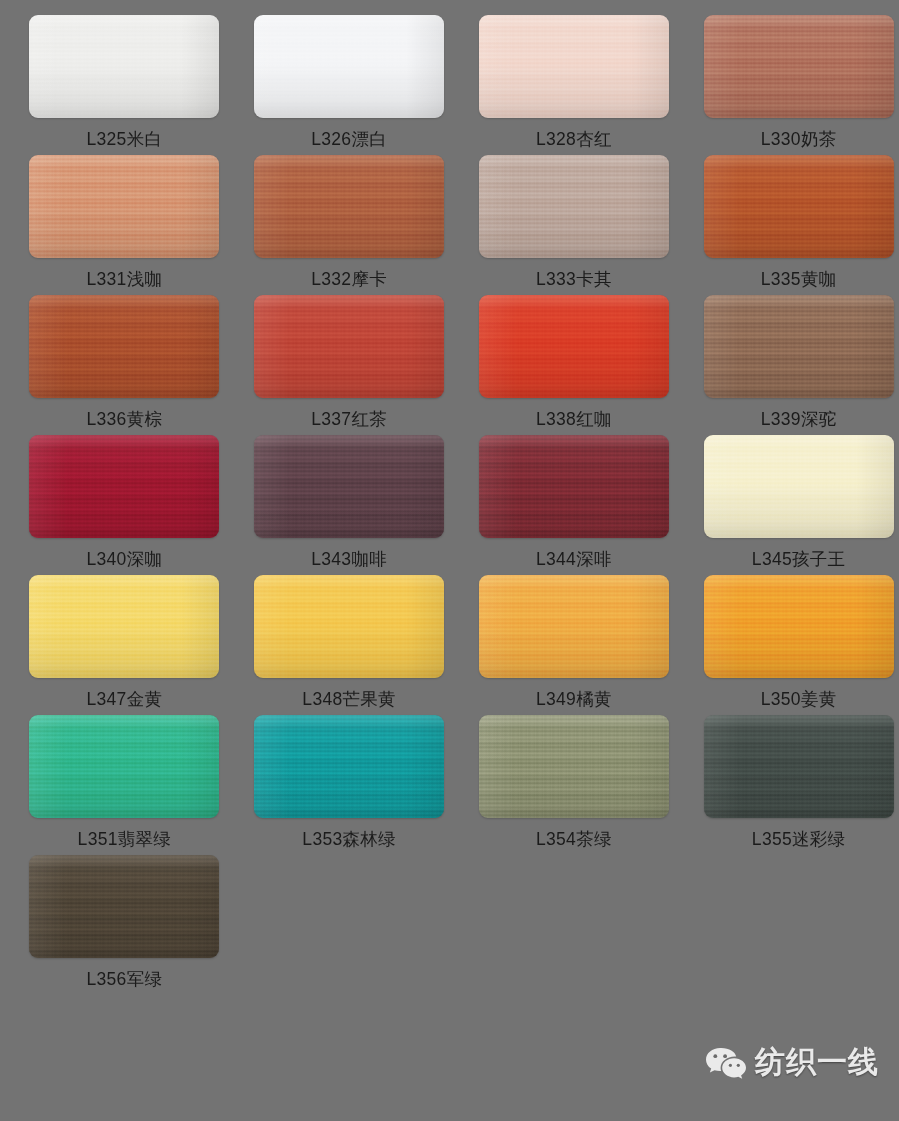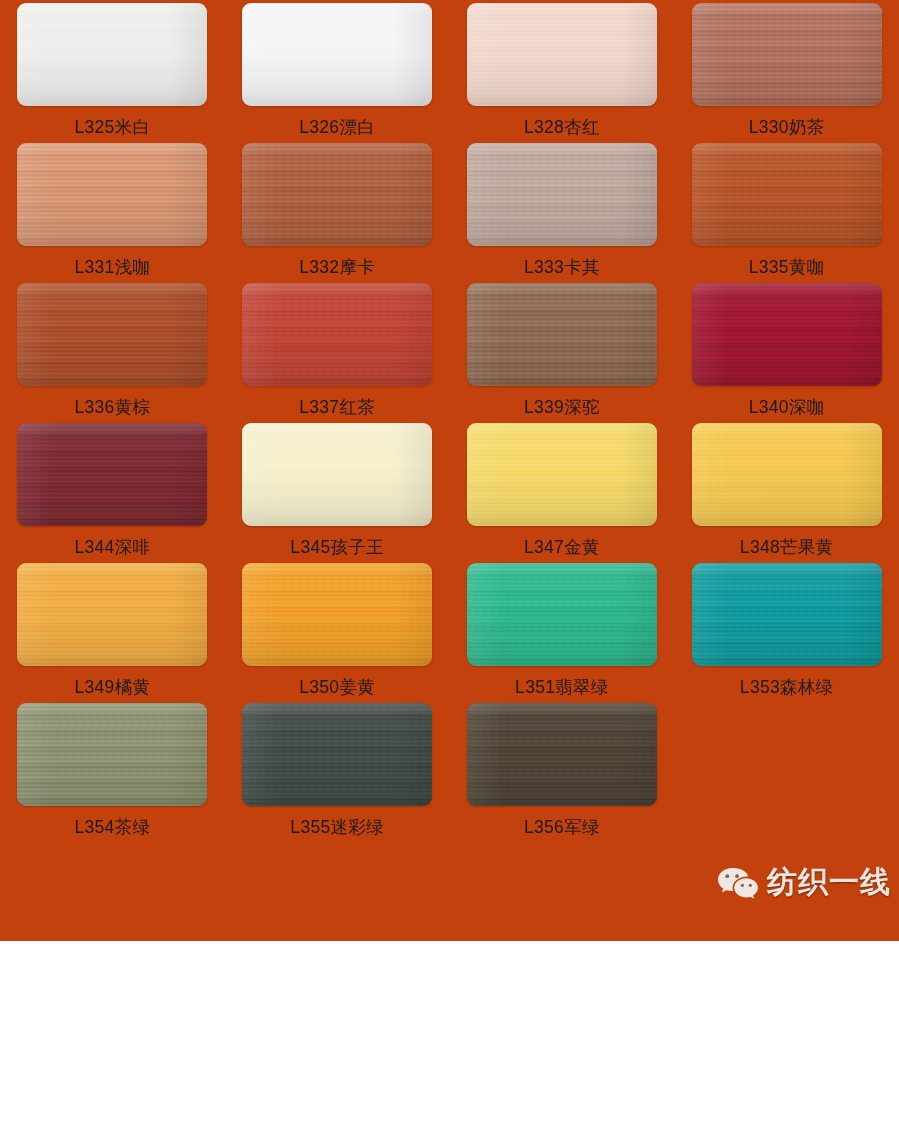--- a/index.html
+++ b/index.html
@@ -11,23 +11,23 @@
     width: 899px;
     height: 1121px;
     font-family: "Liberation Sans", "DejaVu Sans", sans-serif;
     overflow: hidden;
     position: relative;
   }
 
   #color-card {
     position: relative;
     width: 899px;
-    height: 941px;
-    background: #c2410c;
-    padding: 0;
+    height: 1121px;
+    background: #737373;
+    padding: 12px;
     box-sizing: border-box;
   }
 
   .swatch-grid {
     display: grid;
     grid-template-columns: repeat(4, 1fr);
     grid-template-rows: repeat(8, 140px);
     column-gap: 0px;
     row-gap: 0px;
     width: 899px;
@@ -110,21 +110,21 @@
     line-height: 1;
     color: #1b1b1b;
     letter-spacing: 0.3px;
     white-space: nowrap;
     font-family: "Liberation Sans", "DejaVu Sans", sans-serif;
   }
 
   
   .watermark {
     position: absolute;
-    right: 8px;
+    right: 20px;
     bottom: 38px;
     display: flex;
     align-items: center;
     gap: 7px;
     opacity: 0.93;
     pointer-events: none;
     z-index: 5;
   }
   .watermark .wechat-icon {
     display: block;
@@ -210,32 +210,46 @@
         <div class="swatch-label">L336黄棕</div>
       </div>
       <div class="swatch-cell">
         <div class="chip" style="background-color: rgb(191, 68, 54);">
           <div class="tex"></div>
           <div class="shade"></div>
         </div>
         <div class="swatch-label">L337红茶</div>
       </div>
       <div class="swatch-cell">
+        <div class="chip" style="background-color: rgb(218, 60, 38);">
+          <div class="tex"></div>
+          <div class="shade"></div>
+        </div>
+        <div class="swatch-label">L338红咖</div>
+      </div>
+      <div class="swatch-cell">
         <div class="chip" style="background-color: rgb(141, 105, 83);">
           <div class="tex"></div>
           <div class="shade"></div>
         </div>
         <div class="swatch-label">L339深驼</div>
       </div>
       <div class="swatch-cell">
         <div class="chip" style="background-color: rgb(158, 23, 47);">
           <div class="tex"></div>
           <div class="shade"></div>
         </div>
         <div class="swatch-label">L340深咖</div>
+      </div>
+      <div class="swatch-cell">
+        <div class="chip" style="background-color: rgb(92, 64, 72);">
+          <div class="tex"></div>
+          <div class="shade"></div>
+        </div>
+        <div class="swatch-label">L343咖啡</div>
       </div>
       <div class="swatch-cell">
         <div class="chip" style="background-color: rgb(124, 42, 51);">
           <div class="tex"></div>
           <div class="shade"></div>
         </div>
         <div class="swatch-label">L344深啡</div>
       </div>
       <div class="swatch-cell">
         <div class="chip" style="background-color: rgb(246, 240, 205);">

